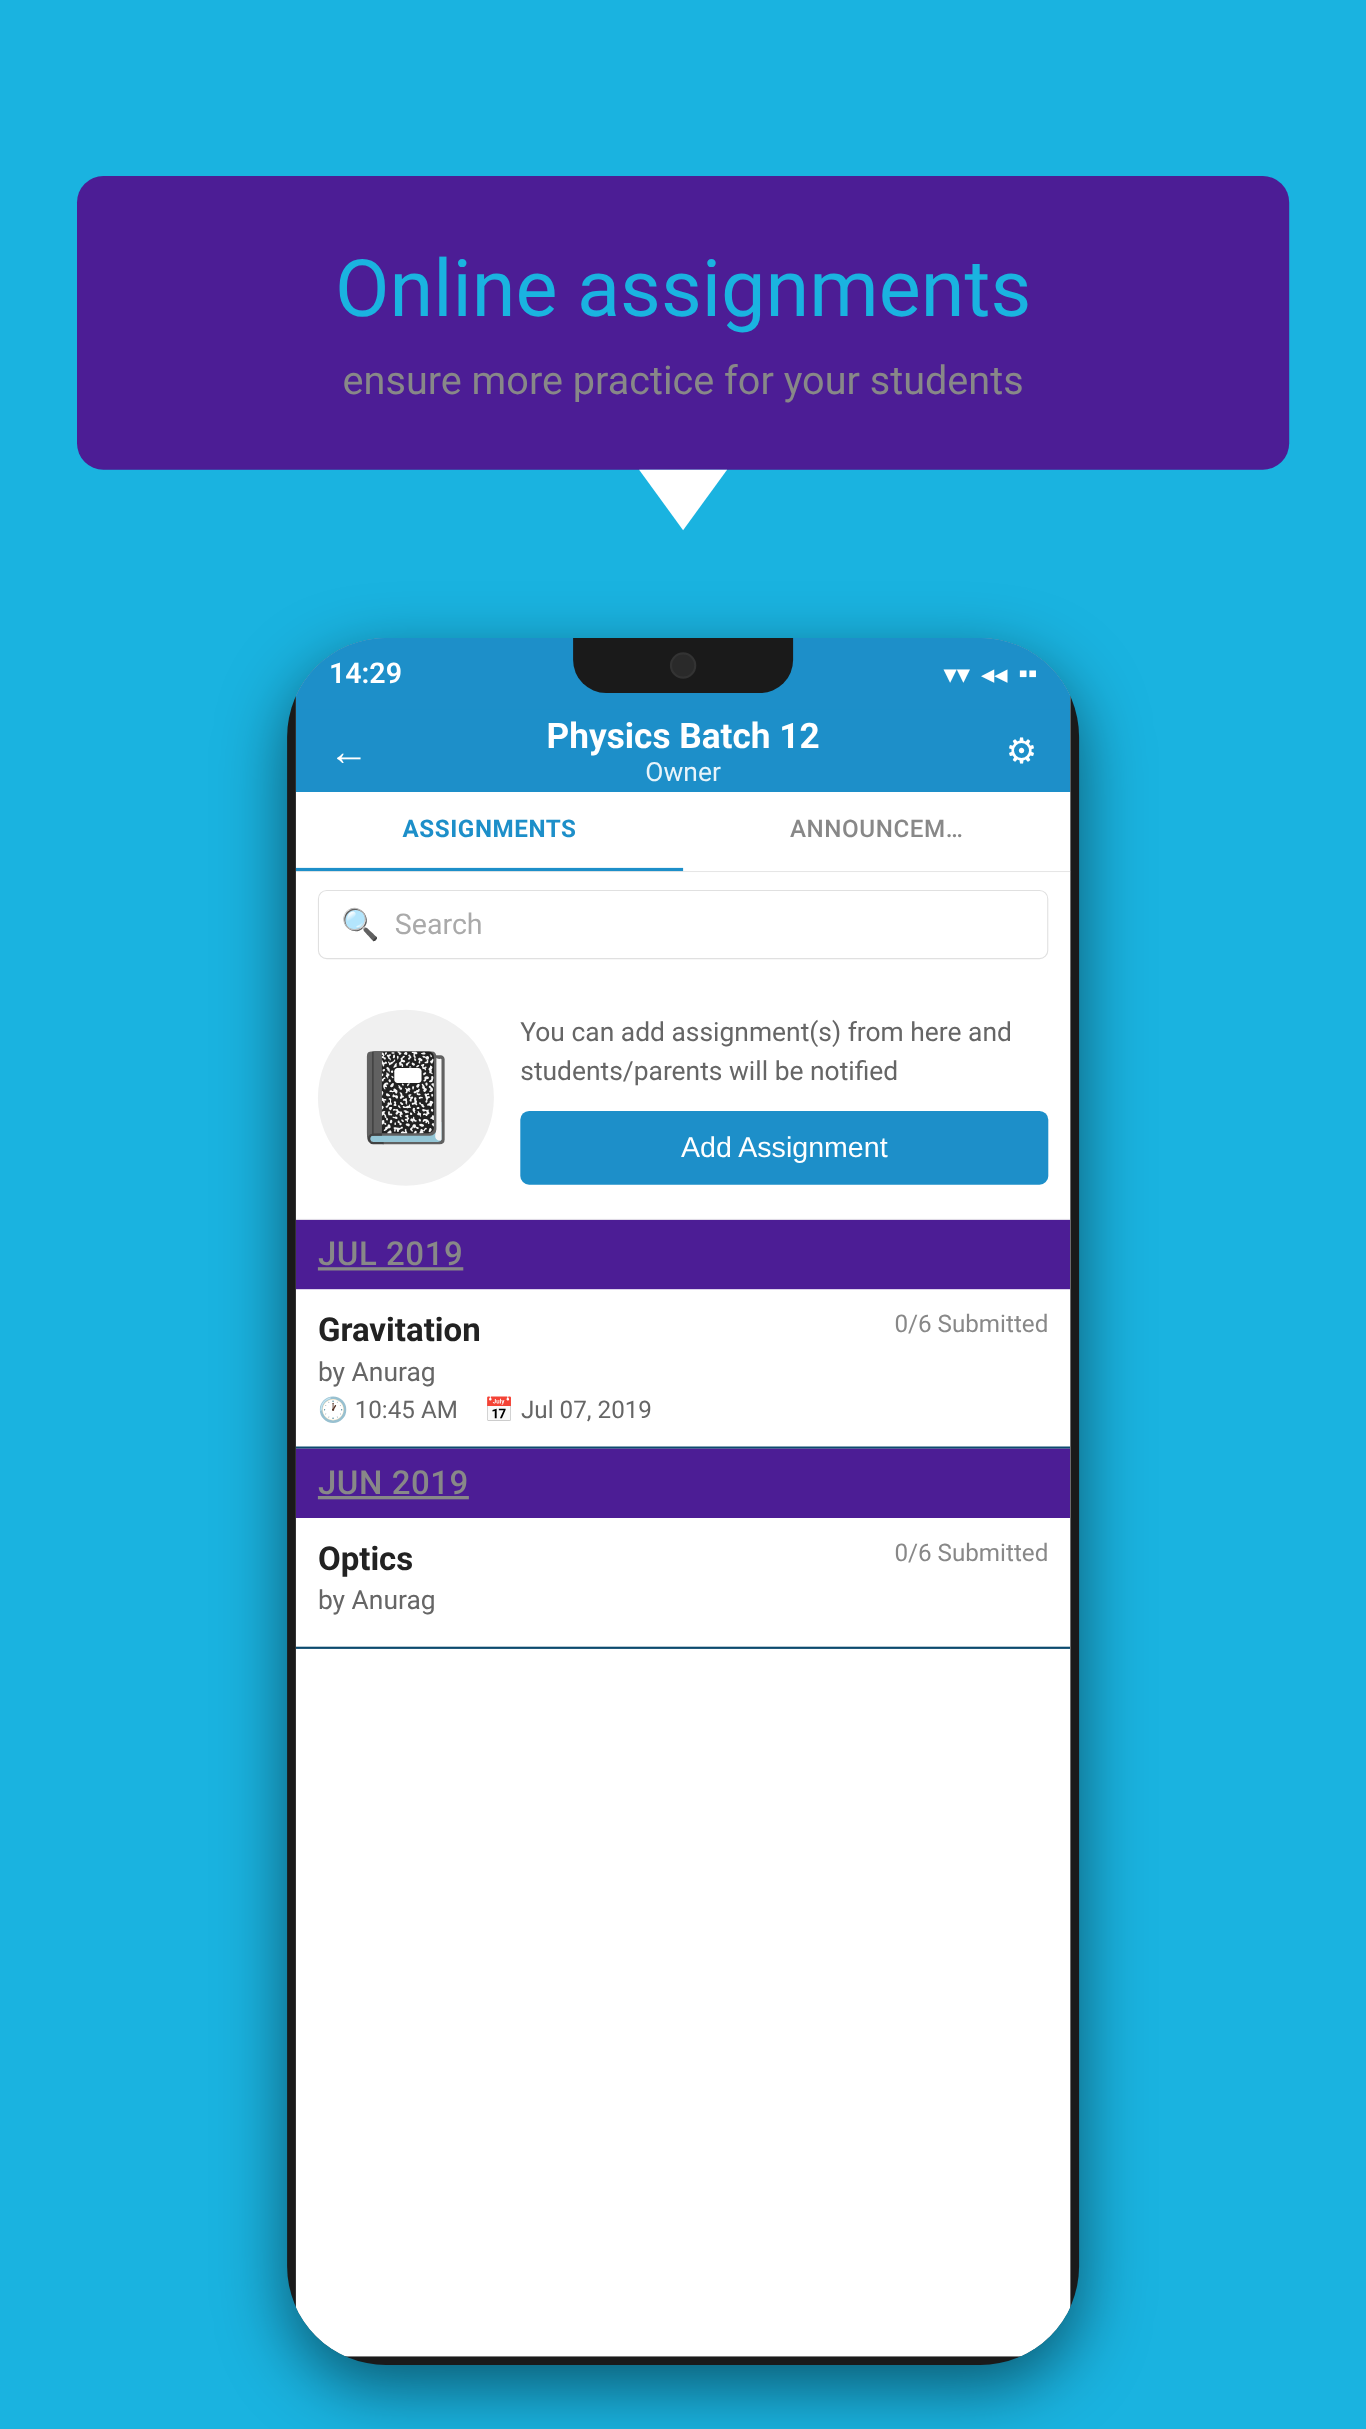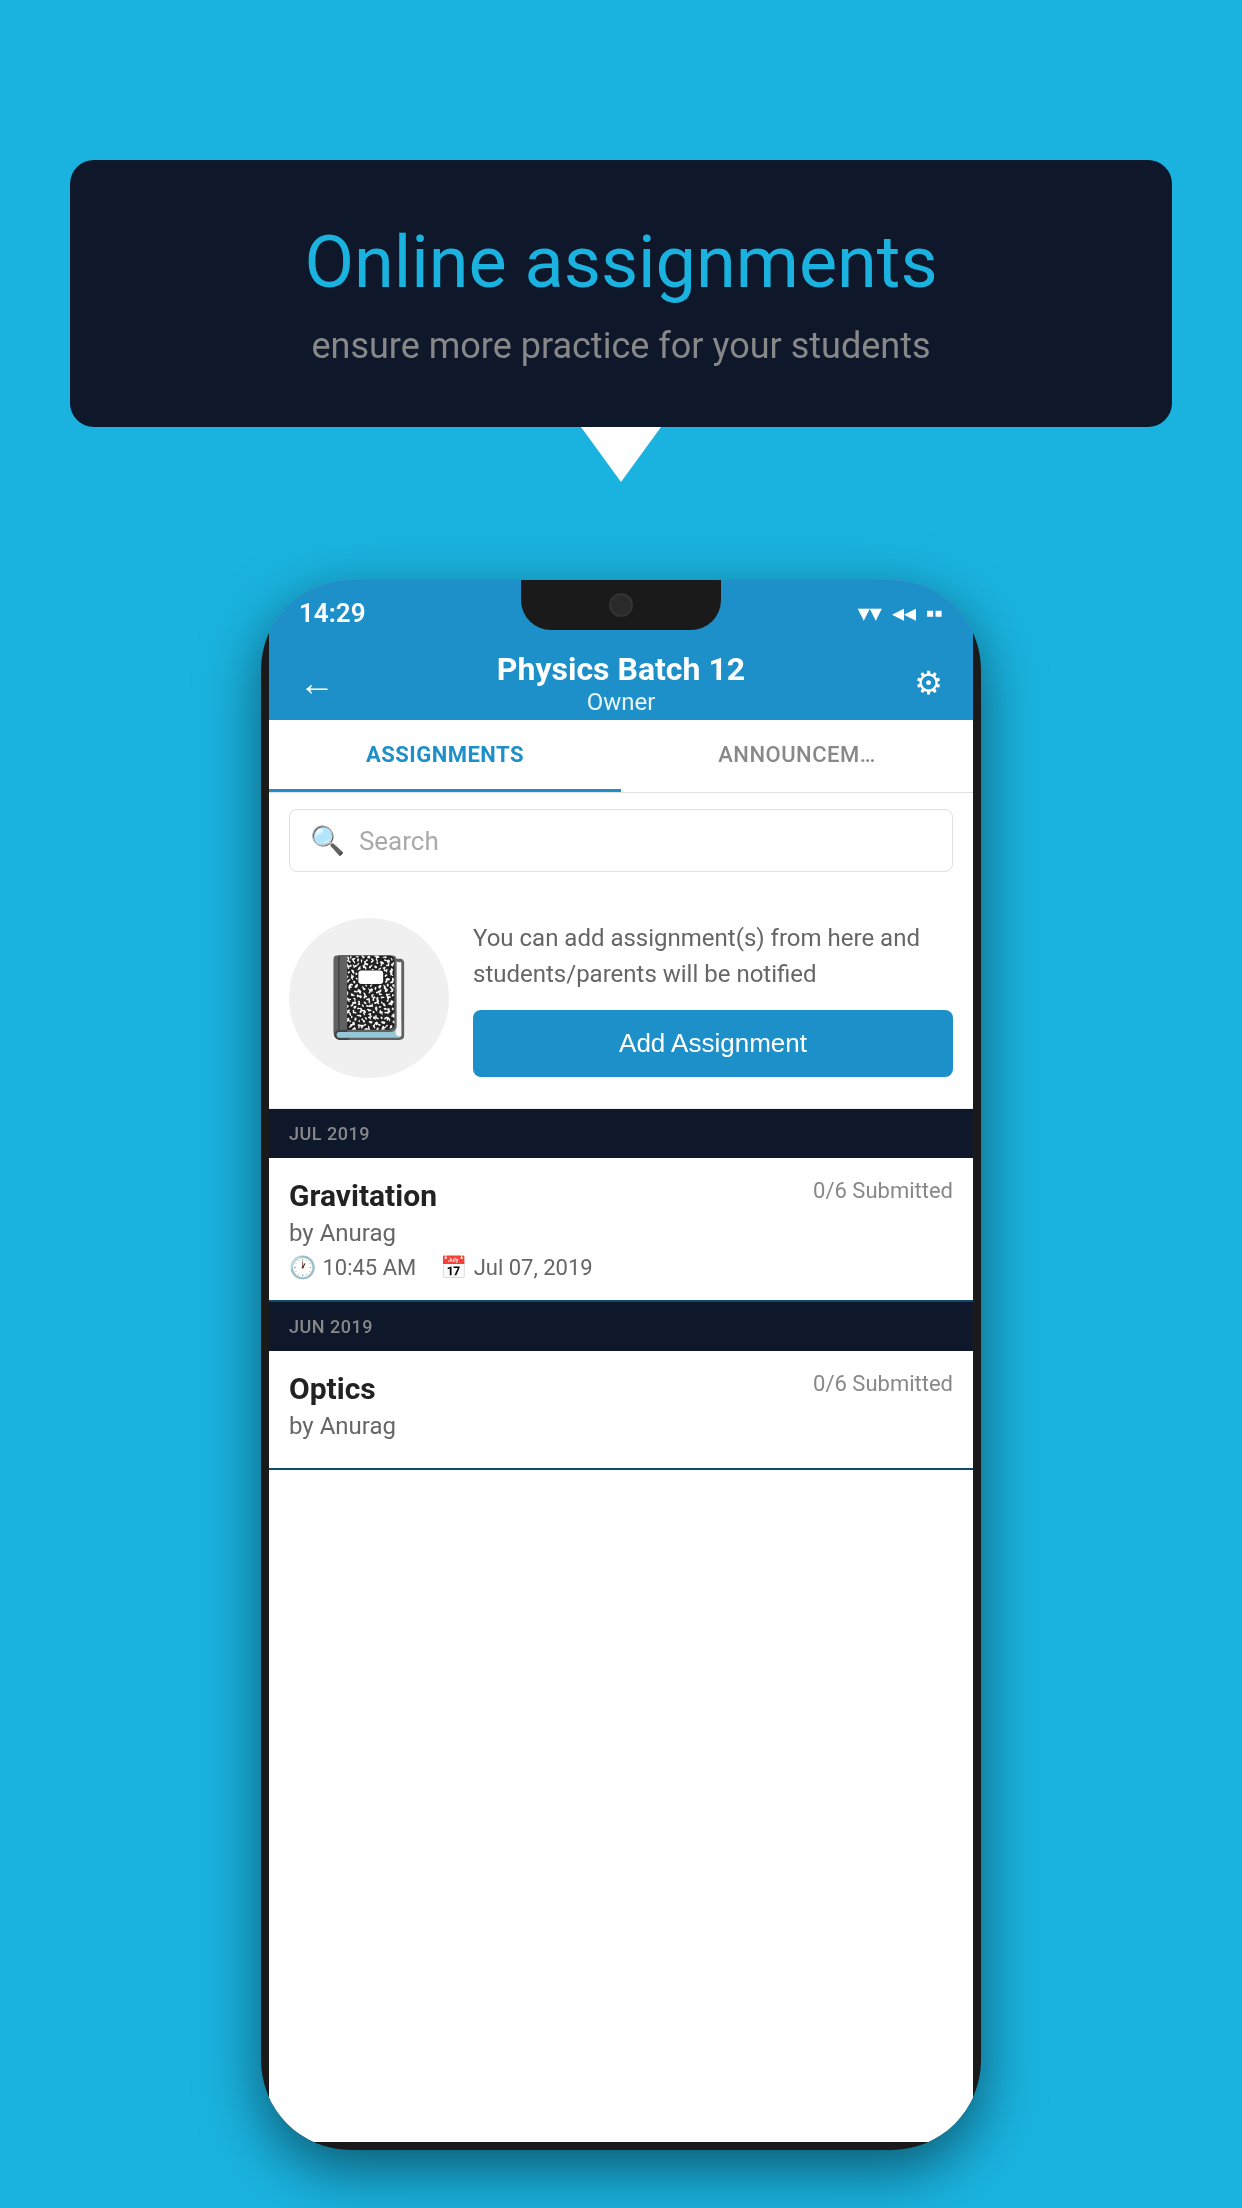--- a/index.html
+++ b/index.html
@@ -18,21 +18,21 @@
       position: absolute;
       top: 160px;
       left: 70px;
       right: 70px;
       display: flex;
       flex-direction: column;
       align-items: center;
     }
 
     .speech-bubble {
-      background: #0f172a;
+      background: #4c1d95;
       border-radius: 24px;
       padding: 60px 70px;
       width: 100%;
       text-align: center;
     }
 
     .speech-bubble-title {
       color: #1ab3e0;
       font-size: 72px;
       font-weight: 400;
@@ -285,26 +285,27 @@
       border-radius: 8px;
       padding: 18px 30px;
       font-size: 26px;
       font-weight: 500;
       cursor: pointer;
       width: 100%;
     }
 
     
     .section-header {
-      background: #0f172a;
+      background: #4c1d95;
       padding: 14px 20px;
-      font-size: 18px;
+      font-size: 30px;
       color: #888;
       font-weight: 500;
       letter-spacing: 0.5px;
+      text-decoration: underline;
     }
 
     
     .assignment-item {
       padding: 20px 20px;
       border-bottom: 2px solid #0c4a6e;
     }
 
     .assignment-row-top {
       display: flex;

